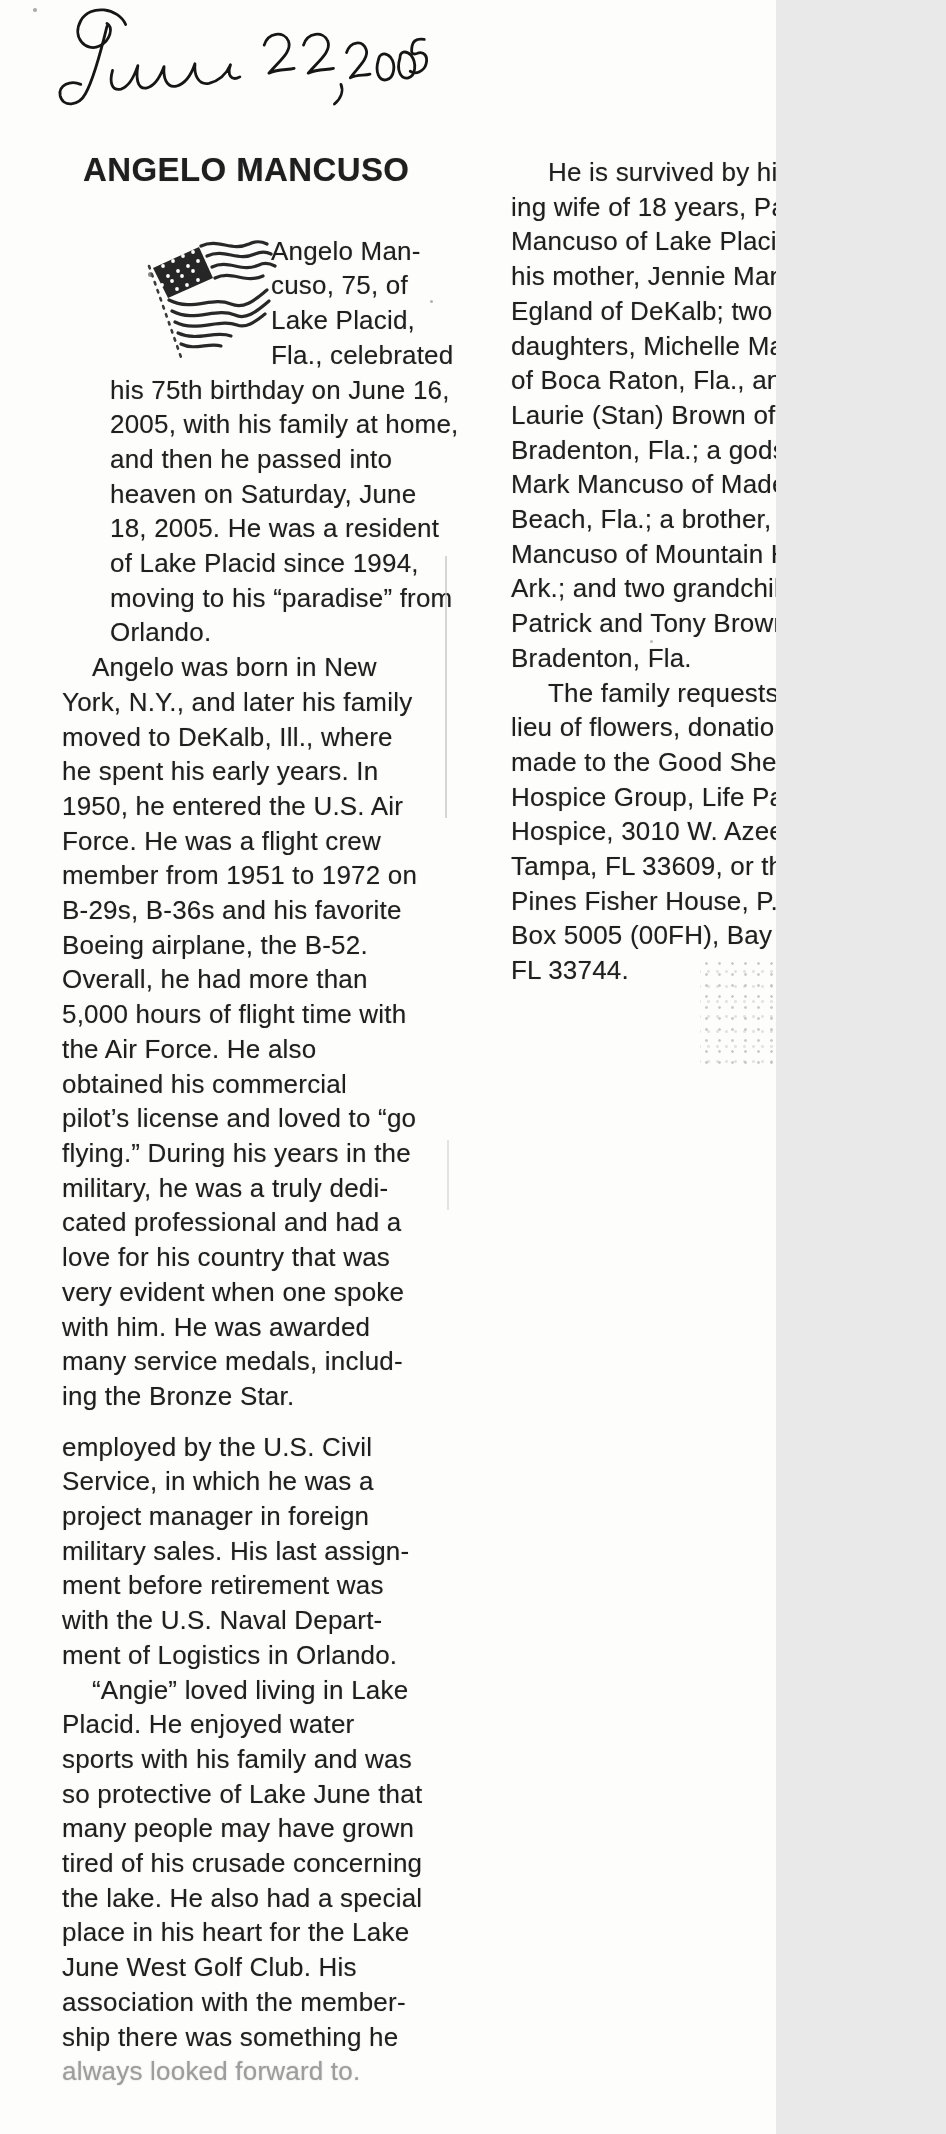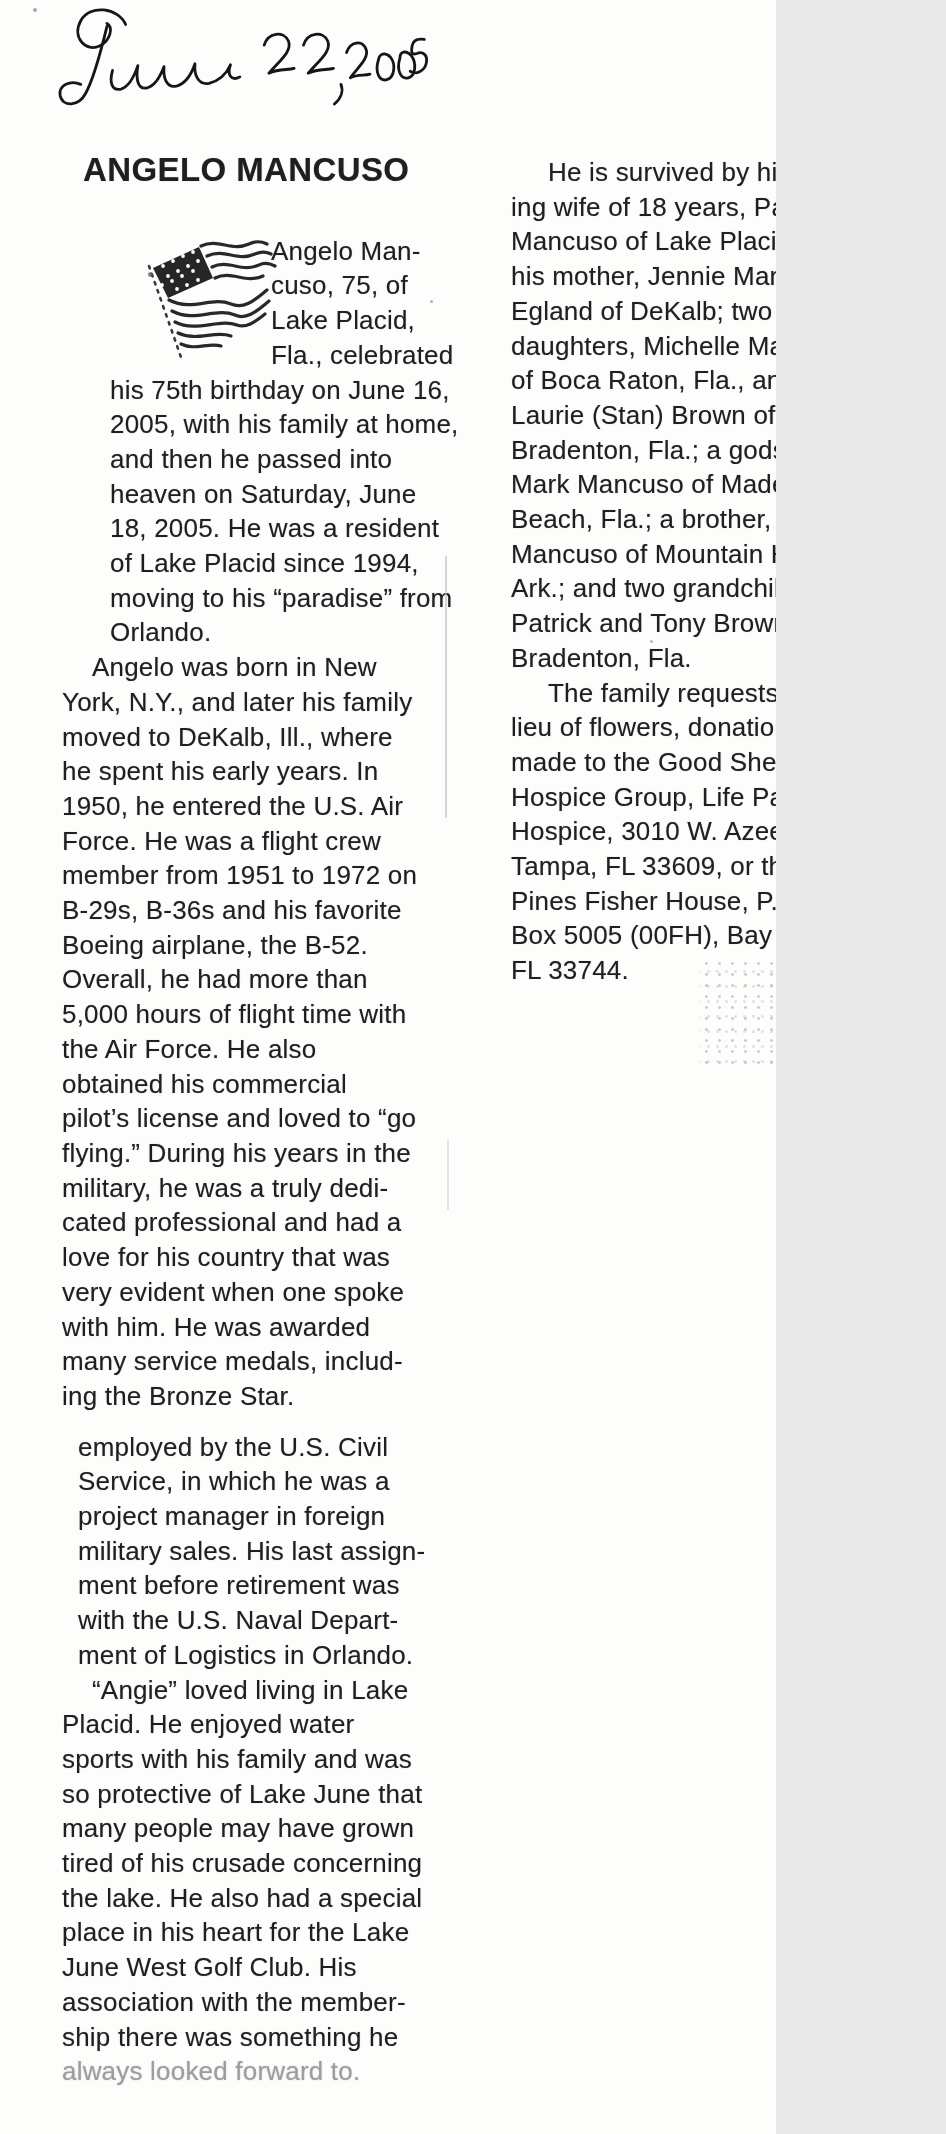--- a/index.html
+++ b/index.html
@@ -20,21 +20,21 @@
   .col-right { left:511px; top:155px; width:404px; }
 
   .headline {
     margin:0 0 9px 21px; font-size:33px; line-height:40px; font-weight:bold;
     letter-spacing:0.4px; white-space:nowrap;
   }
   .para { white-space:pre-line; margin:0; }
   .para.first  { text-indent:25px;margin-left:48px; }
   .para.indent { text-indent:30px; }
   .para.indent2{ text-indent:37px; }
-  .piece2 { margin-top:16px; margin-left:16px; text-indent:0; }
+  .piece2 { margin-top:16px; margin-left:0; text-indent:0; }
   .faded  { color:#9d9d9d; text-shadow:0 0 1.5px rgba(150,150,150,.6); }
 
   
   .flagbox { float:left; width:161px; height:122px; }
   .flagbox svg { overflow:visible; }
   .flag-stripe { stroke:#282828; stroke-width:3.2; fill:none; stroke-linecap:round; }
   .flag-pole   { stroke:#3a3a3a; stroke-width:2.6; stroke-dasharray:2.5 6; stroke-linecap:round; }
 
   
   .artifact { position:absolute; pointer-events:none; }

